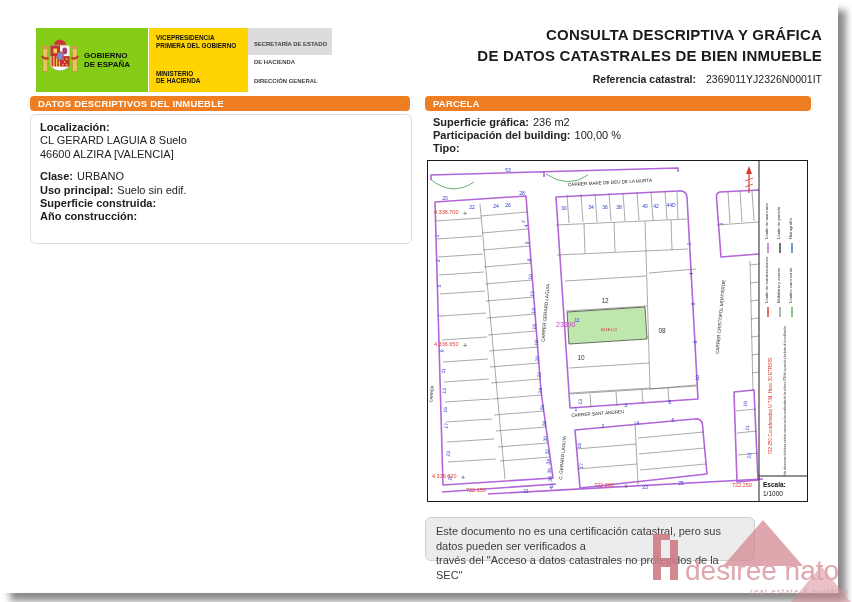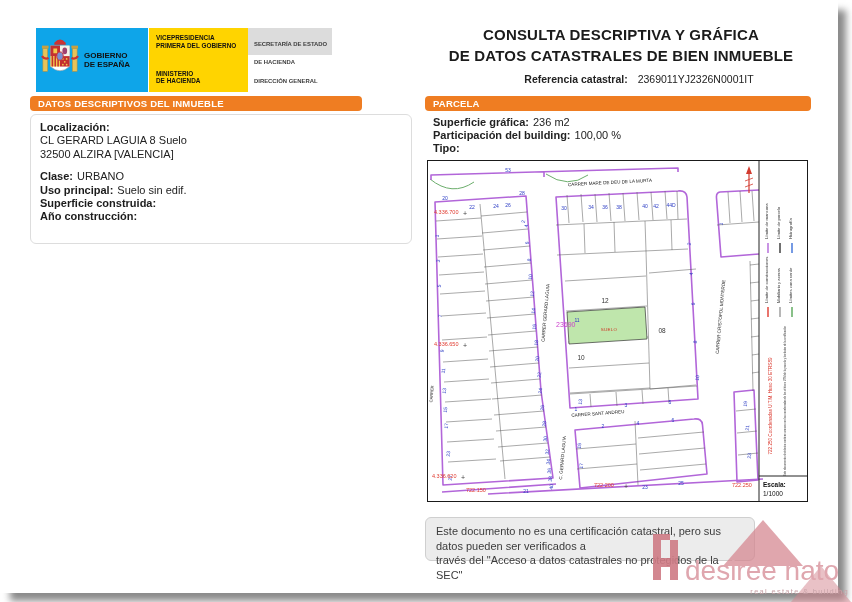--- a/index.html
+++ b/index.html
@@ -2,32 +2,32 @@
 <html><head>
 <meta charset="utf-8">
 <style>
   html,body{margin:0;padding:0;background:#fff;}
   .stage{position:relative;width:852px;height:602px;background:#fff;overflow:hidden;
          font-family:"Liberation Sans",sans-serif;}
   .page{position:absolute;left:0;top:0;width:838px;height:593px;background:#fff;
         box-shadow:9px 9px 7px -1px rgba(110,110,110,.8);}
   
   .logo-block{position:absolute;left:36px;top:28px;height:64px;display:flex;}
-  .lb-yellow1{width:112px;background:#0ea5e9;display:flex;align-items:center;margin-right:1px;}
+  .lb-yellow1{width:112px;background:#84cc16;display:flex;align-items:center;margin-right:1px;}
   .lb-arms{margin-left:5px;}
   .lb-gob{font-size:8px;font-weight:bold;color:#111;line-height:1.15;margin-left:5px;white-space:pre-line;}
   .lb-yellow2{width:99px;background:#ffd400;display:flex;flex-direction:column;justify-content:space-between;
               padding:6px 0 7px 7px;box-sizing:border-box;}
   .lb-min{font-size:6.4px;font-weight:bold;color:#111;line-height:1.2;white-space:pre-line;}
   .lb-col3{width:84px;display:flex;flex-direction:column;}
   .lb-gray{background:#dcdcdc;height:27px;padding:4px 0 0 6px;box-sizing:border-box;}
   .lb-white{padding:14px 0 0 6px;box-sizing:border-box;}
   .lb-sec{font-size:5.9px;font-weight:bold;color:#3c3c3c;line-height:1.25;white-space:pre-line;}
   
-  .title-block{position:absolute;left:420px;top:24px;width:402px;text-align:center;}
+  .title-block{position:absolute;left:420px;top:24px;width:402px;text-align:right;}
   .title-l{font-size:15px;font-weight:bold;color:#1b1b1b;letter-spacing:.2px;line-height:21px;}
   .ref-line{margin-top:7px;font-size:10.5px;color:#222;}
   .ref-line b{margin-right:10px;margin-left:36px;}
   
   .obar{position:absolute;height:15px;background:#ef7d22;border-radius:4px;color:#fff;
         font-size:9.5px;font-weight:bold;line-height:15px;padding-left:8px;box-sizing:border-box;
         letter-spacing:.2px;}
   
   .datos-box{position:absolute;left:30px;top:114px;width:380px;height:128px;
              border:1px solid #ddd;border-radius:6px;}
@@ -116,26 +116,26 @@
   </div>
 
   <div class="title-block">
     <div class="title-l">CONSULTA DESCRIPTIVA Y GRÁFICA</div>
     <div class="title-l">DE DATOS CATASTRALES DE BIEN INMUEBLE</div>
     <div class="ref-line">
       <b>Referencia catastral:</b><span>2369011YJ2326N0001IT</span>
     </div>
   </div>
 
-  <div class="obar" style="left:30px;top:96px;width:332px;">DATOS DESCRIPTIVOS DEL INMUEBLE</div>
+  <div class="obar" style="left:30px;top:96px;width:380px;">DATOS DESCRIPTIVOS DEL INMUEBLE</div>
   <div class="datos-box"></div>
   <div class="datos-text">
     <div><b>Localización:</b></div>
     <div>CL GERARD LAGUIA 8 Suelo</div>
-    <div>32500 ALZIRA [VALENCIA]</div>
+    <div>46600 ALZIRA [VALENCIA]</div>
     <div class="sp"></div>
     <div><b>Clase:</b><span class="val">URBANO</span></div>
     <div><b>Uso principal:</b><span class="val">Suelo sin edif.</span></div>
     <div><b>Superficie construida:</b><span class="val"></span></div>
     <div><b>Año construcción:</b><span class="val"></span></div>
   </div>
 
   <div class="obar" style="left:425px;top:96px;width:386px;">PARCELA</div>
   <div class="parcela-text">
     <div><b>Superficie gráfica:</b><span class="val">236 m2</span></div>

